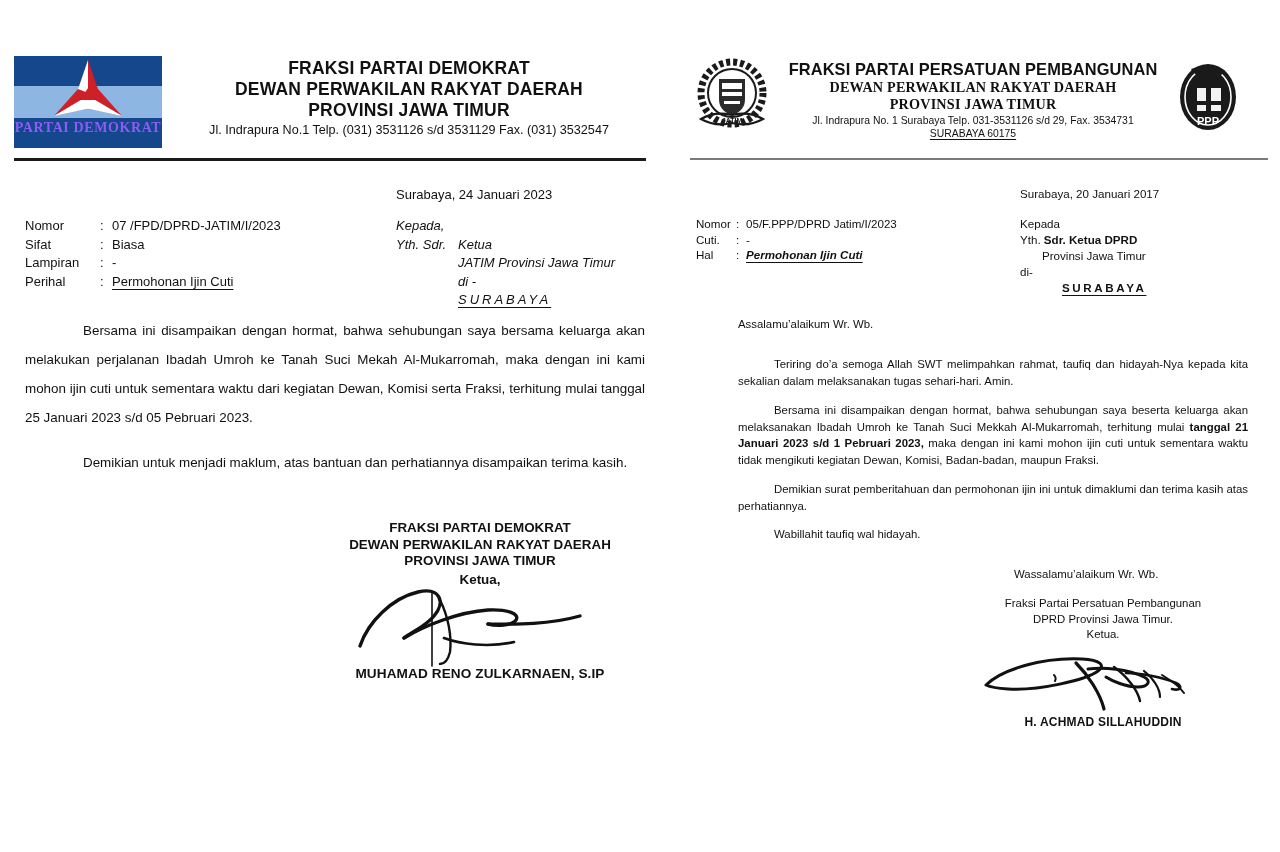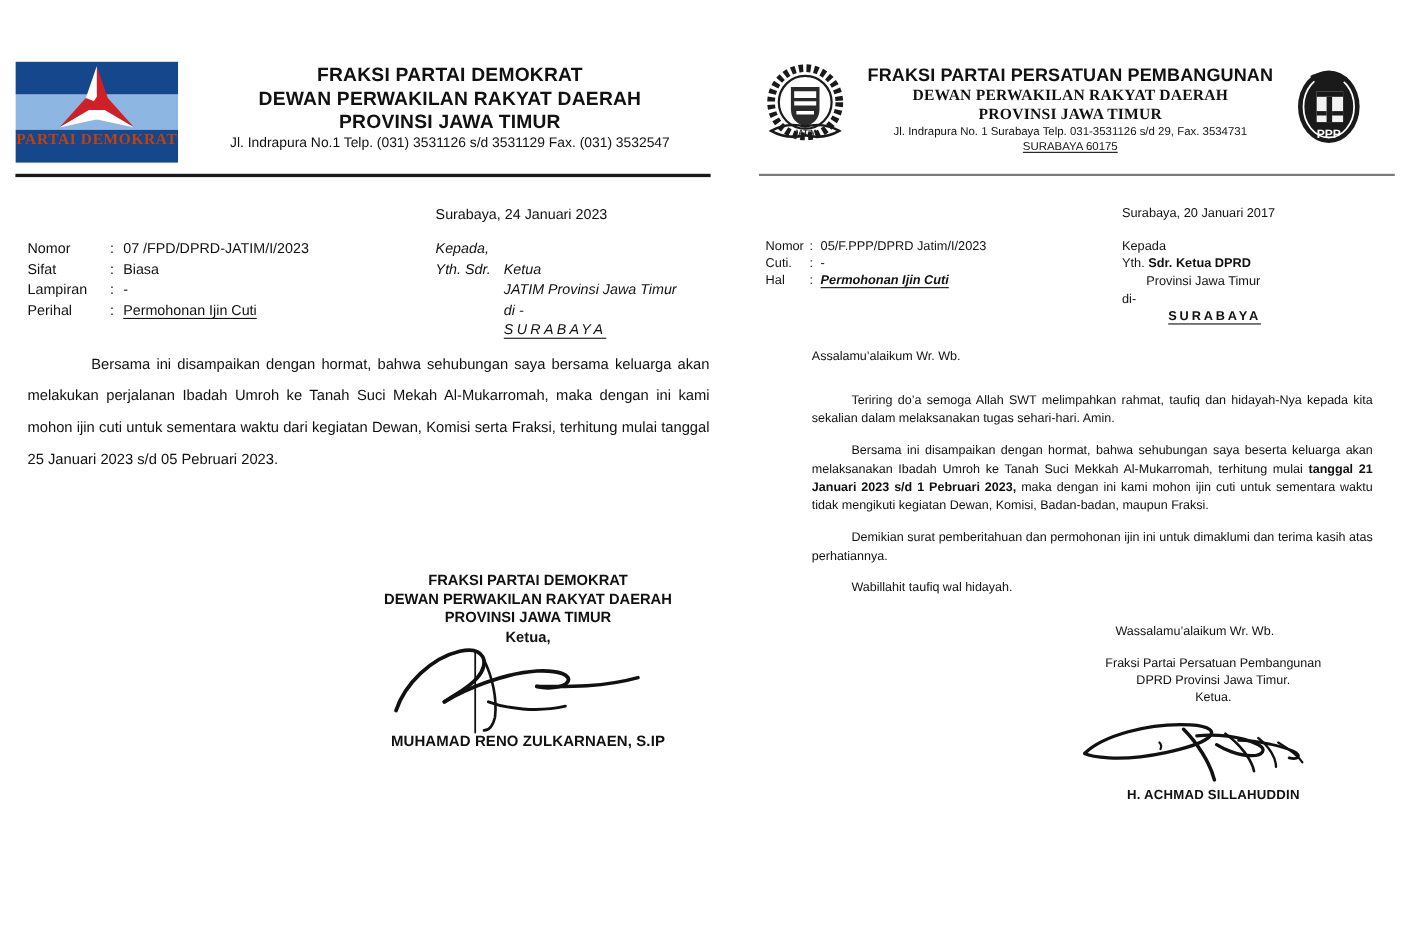--- a/index.html
+++ b/index.html
@@ -52,21 +52,21 @@
     position: absolute; left: 0; top: 62px; width: 148px; height: 30px;
     background: #14478c;
   }
   .pd-logo .logo-text {
     position: absolute; left: 0; top: 64px; width: 148px;
     text-align: center;
     font-family: "Liberation Serif", serif;
     font-weight: bold;
     font-size: 14px;
     letter-spacing: 0.6px;
-    color: #c2410c;
+    color: #8b5cf6;
   }
   .pd-logo svg.star {
     position: absolute; left: 34px; top: 2px;
     width: 80px; height: 64px;
   }
 
   .pd-titles {
     position: absolute;
     left: 170px; top: 6px;
     width: 478px;
@@ -352,20 +352,21 @@
   <div class="pd-addr">
     <span class="row">Kepada,</span>
     <span class="yth">Yth. Sdr.</span><span>Ketua</span>
     <span class="indent">JATIM Provinsi Jawa Timur</span>
     <span class="indent">di -</span>
     <span class="city">SURABAYA</span>
   </div>
 
   <div class="pd-body">
     <p>Bersama ini disampaikan dengan hormat, bahwa sehubungan saya bersama keluarga akan melakukan perjalanan Ibadah Umroh ke Tanah Suci Mekah Al-Mukarromah, maka dengan ini kami mohon ijin cuti untuk sementara waktu dari kegiatan Dewan, Komisi serta Fraksi, terhitung mulai tanggal 25 Januari 2023 s/d 05 Pebruari 2023.</p>
+    <p class="p2">Demikian untuk menjadi maklum, atas bantuan dan perhatiannya disampaikan terima kasih.</p>
   </div>
 
   <div class="pd-sign">
     <div class="org">FRAKSI PARTAI DEMOKRAT</div>
     <div class="org">DEWAN PERWAKILAN RAKYAT DAERAH</div>
     <div class="org">PROVINSI JAWA TIMUR</div>
     <div class="role">Ketua,</div>
     <div class="sigwrap">
       <svg class="signature" viewBox="0 0 250 86">
         <g fill="none" stroke="#111" stroke-linecap="round" stroke-linejoin="round">

